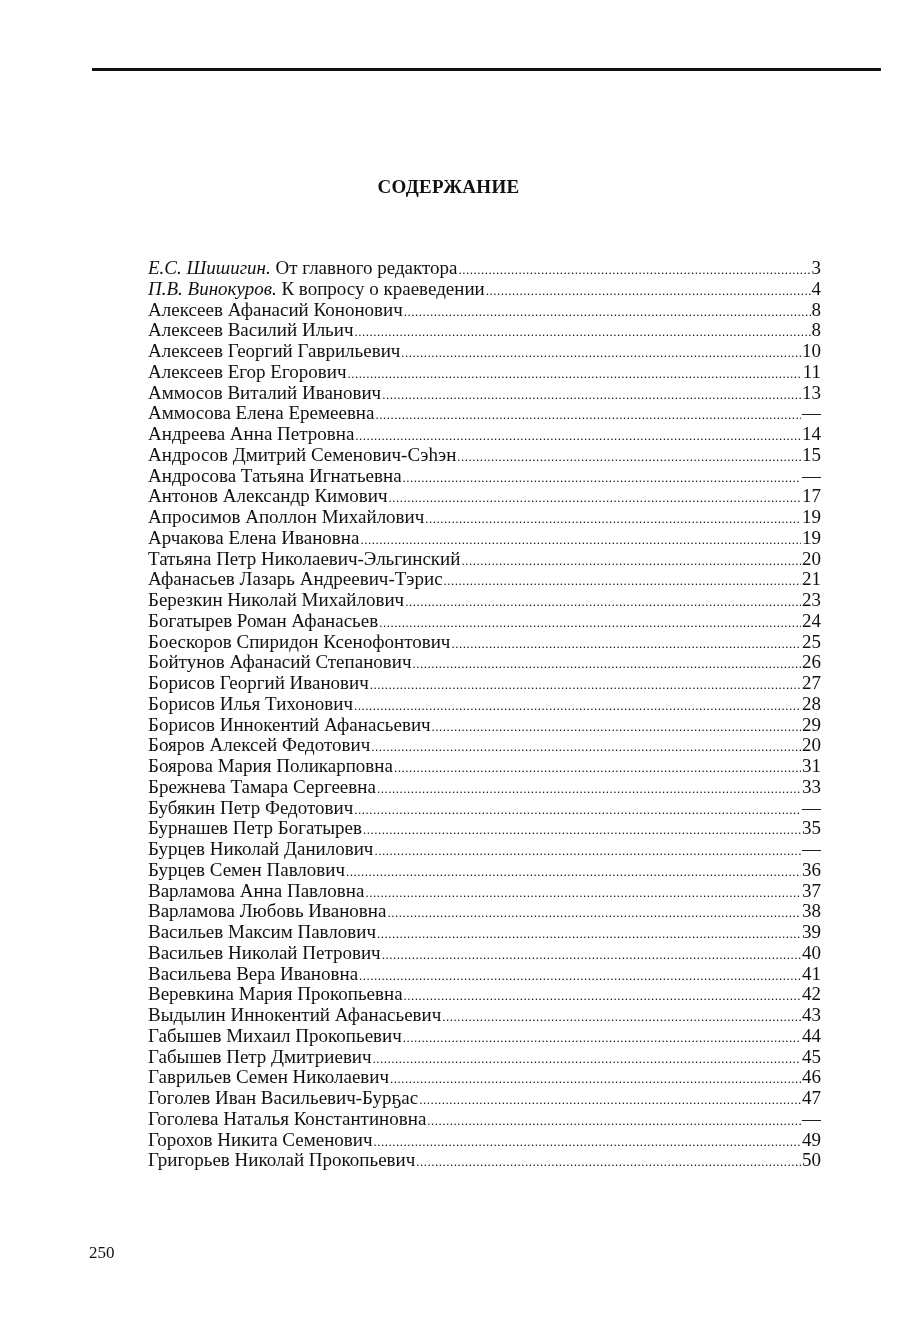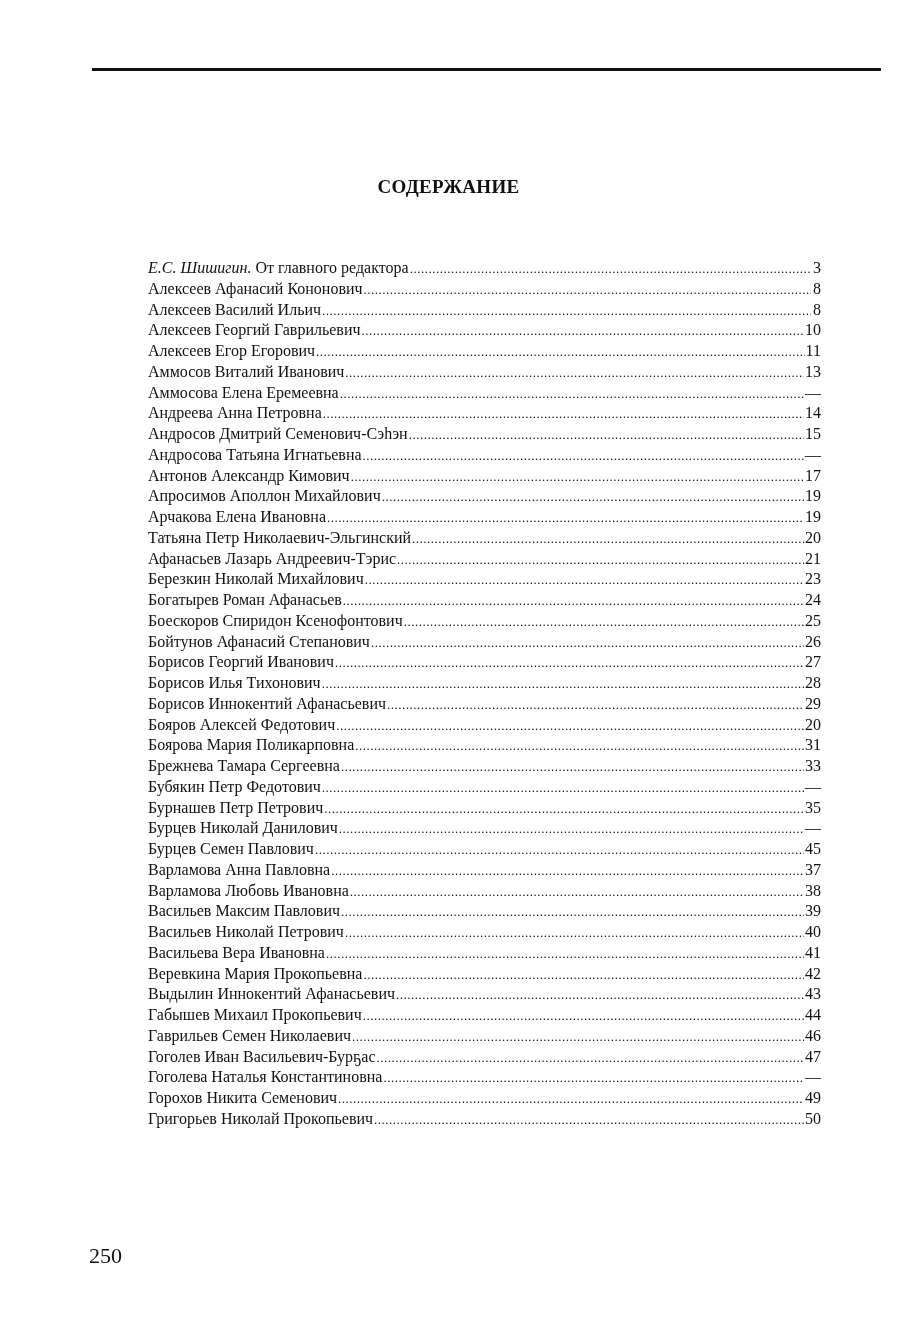--- a/index.html
+++ b/index.html
@@ -40,21 +40,21 @@
       width: 673px;
       margin: 0;
       padding: 0;
       list-style: none;
     }
     .toc-row {
       display: flex;
       align-items: baseline;
       height: 20.75px;
       line-height: 20.75px;
-      font-size: 16px;
+      font-size: 19px;
       white-space: nowrap;
       overflow: hidden;
     }
     .toc-text {
       flex: 0 0 auto;
     }
     .toc-text .author {
       font-style: italic;
     }
     .leader {
@@ -70,37 +70,42 @@
     }
     .toc-page {
       flex: 0 0 auto;
       text-align: right;
       min-width: 9px;
     }
     .folio {
       position: absolute;
       left: 89px;
       top: 1243px;
-      font-size: 22px;
+      font-size: 17px;
     }
   </style>
 </head>
 <body>
 
 <div class="top-rule"></div>
 
 <h1 class="page-title" style="margin:0;">СОДЕРЖАНИЕ</h1>
 
 <ul class="toc" id="toc">
     <li class="toc-row">
       <span class="toc-text"><span class="author">Е.С. Шишигин.</span> <span>От главного редактора</span></span>
       <span class="leader"></span>
       <span class="toc-page">3</span>
     </li>
     <li class="toc-row">
+      <span class="toc-text"><span class="author">П.В. Винокуров.</span> <span>К вопросу о краеведении</span></span>
+      <span class="leader"></span>
+      <span class="toc-page">4</span>
+    </li>
+    <li class="toc-row">
       <span class="toc-text"><span>Алексеев Афанасий Кононович</span></span>
       <span class="leader"></span>
       <span class="toc-page">8</span>
     </li>
     <li class="toc-row">
       <span class="toc-text"><span>Алексеев Василий Ильич</span></span>
       <span class="leader"></span>
       <span class="toc-page">8</span>
     </li>
     <li class="toc-row">
@@ -212,75 +217,80 @@
       <span class="toc-text"><span>Брежнева Тамара Сергеевна</span></span>
       <span class="leader"></span>
       <span class="toc-page">33</span>
     </li>
     <li class="toc-row">
       <span class="toc-text"><span>Бубякин Петр Федотович</span></span>
       <span class="leader"></span>
       <span class="toc-page">—</span>
     </li>
     <li class="toc-row">
-      <span class="toc-text"><span>Бурнашев Петр Петрович</span></span>
+      <span class="toc-text"><span>Бурнашев Петр Богатырев</span></span>
       <span class="leader"></span>
       <span class="toc-page">35</span>
     </li>
     <li class="toc-row">
       <span class="toc-text"><span>Бурцев Николай Данилович</span></span>
       <span class="leader"></span>
       <span class="toc-page">—</span>
     </li>
     <li class="toc-row">
       <span class="toc-text"><span>Бурцев Семен Павлович</span></span>
       <span class="leader"></span>
+      <span class="toc-page">36</span>
+    </li>
+    <li class="toc-row">
+      <span class="toc-text"><span>Варламова Анна Павловна</span></span>
+      <span class="leader"></span>
+      <span class="toc-page">37</span>
+    </li>
+    <li class="toc-row">
+      <span class="toc-text"><span>Варламова Любовь Ивановна</span></span>
+      <span class="leader"></span>
+      <span class="toc-page">38</span>
+    </li>
+    <li class="toc-row">
+      <span class="toc-text"><span>Васильев Максим Павлович</span></span>
+      <span class="leader"></span>
+      <span class="toc-page">39</span>
+    </li>
+    <li class="toc-row">
+      <span class="toc-text"><span>Васильев Николай Петрович</span></span>
+      <span class="leader"></span>
+      <span class="toc-page">40</span>
+    </li>
+    <li class="toc-row">
+      <span class="toc-text"><span>Васильева Вера Ивановна</span></span>
+      <span class="leader"></span>
+      <span class="toc-page">41</span>
+    </li>
+    <li class="toc-row">
+      <span class="toc-text"><span>Веревкина Мария Прокопьевна</span></span>
+      <span class="leader"></span>
+      <span class="toc-page">42</span>
+    </li>
+    <li class="toc-row">
+      <span class="toc-text"><span>Выдылин Иннокентий Афанасьевич</span></span>
+      <span class="leader"></span>
+      <span class="toc-page">43</span>
+    </li>
+    <li class="toc-row">
+      <span class="toc-text"><span>Габышев Михаил Прокопьевич</span></span>
+      <span class="leader"></span>
+      <span class="toc-page">44</span>
+    </li>
+    <li class="toc-row">
+      <span class="toc-text"><span>Габышев Петр Дмитриевич</span></span>
+      <span class="leader"></span>
       <span class="toc-page">45</span>
     </li>
     <li class="toc-row">
-      <span class="toc-text"><span>Варламова Анна Павловна</span></span>
-      <span class="leader"></span>
-      <span class="toc-page">37</span>
-    </li>
-    <li class="toc-row">
-      <span class="toc-text"><span>Варламова Любовь Ивановна</span></span>
-      <span class="leader"></span>
-      <span class="toc-page">38</span>
-    </li>
-    <li class="toc-row">
-      <span class="toc-text"><span>Васильев Максим Павлович</span></span>
-      <span class="leader"></span>
-      <span class="toc-page">39</span>
-    </li>
-    <li class="toc-row">
-      <span class="toc-text"><span>Васильев Николай Петрович</span></span>
-      <span class="leader"></span>
-      <span class="toc-page">40</span>
-    </li>
-    <li class="toc-row">
-      <span class="toc-text"><span>Васильева Вера Ивановна</span></span>
-      <span class="leader"></span>
-      <span class="toc-page">41</span>
-    </li>
-    <li class="toc-row">
-      <span class="toc-text"><span>Веревкина Мария Прокопьевна</span></span>
-      <span class="leader"></span>
-      <span class="toc-page">42</span>
-    </li>
-    <li class="toc-row">
-      <span class="toc-text"><span>Выдылин Иннокентий Афанасьевич</span></span>
-      <span class="leader"></span>
-      <span class="toc-page">43</span>
-    </li>
-    <li class="toc-row">
-      <span class="toc-text"><span>Габышев Михаил Прокопьевич</span></span>
-      <span class="leader"></span>
-      <span class="toc-page">44</span>
-    </li>
-    <li class="toc-row">
       <span class="toc-text"><span>Гаврильев Семен Николаевич</span></span>
       <span class="leader"></span>
       <span class="toc-page">46</span>
     </li>
     <li class="toc-row">
       <span class="toc-text"><span>Гоголев Иван Васильевич-Бурҕас</span></span>
       <span class="leader"></span>
       <span class="toc-page">47</span>
     </li>
     <li class="toc-row">

